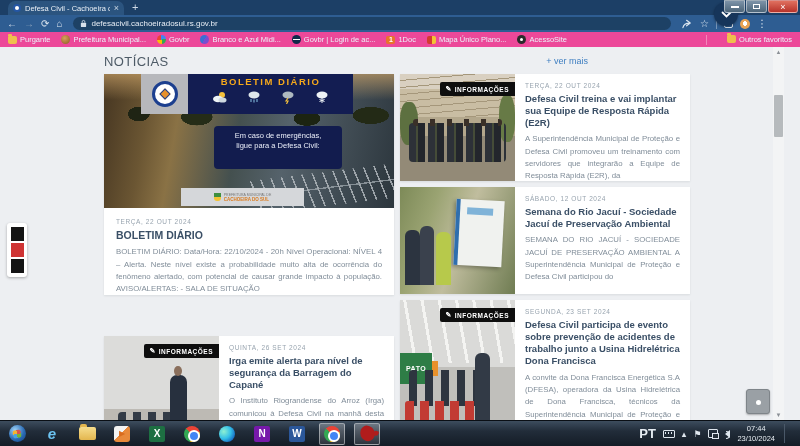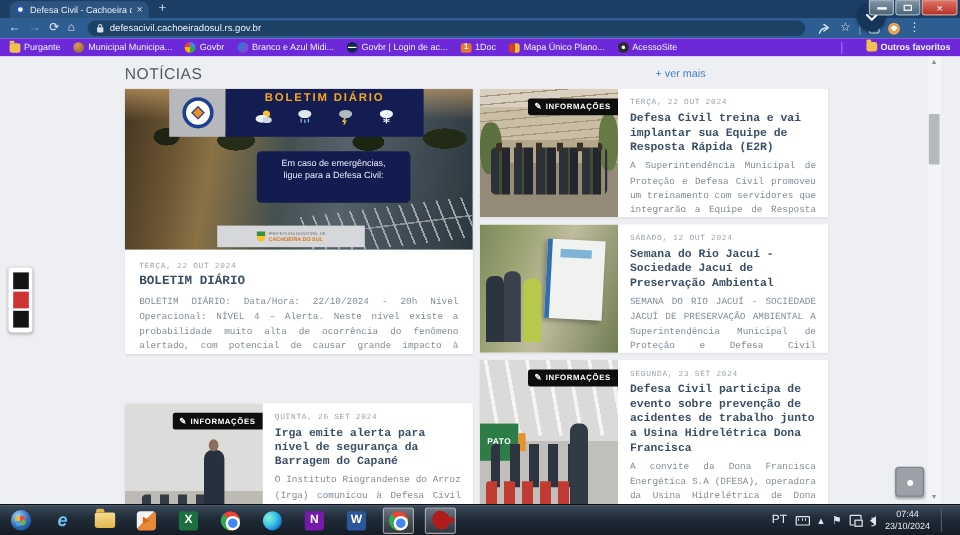--- a/index.html
+++ b/index.html
@@ -28,37 +28,37 @@
              display:flex; align-items:center; padding:0 7px; gap:7px; }
   .navico { color:#dbe5ef; font-size:10px; line-height:10px; }
   .navico.dim { color:#8aa2ba; }
   .addressbar { flex:1; height:13px; background:#1d4165; border-radius:7px; display:flex;
                 align-items:center; gap:4px; padding:0 7px; margin:0 4px; }
   .url { color:#e8eef5; font-size:8px; white-space:nowrap; }
   .tool-right { display:flex; align-items:center; gap:7px; margin-right:26px; }
   .sep { width:1px; height:10px; background:rgba(255,255,255,.35); }
   .sq-ico { width:9px; height:9px; border:1.5px solid #e7eef5; border-radius:2px; }
   .ext-circle { width:10px; height:10px; border-radius:50%; background:radial-gradient(circle at 50% 45%, #fff 0 30%, #e8a355 31% 100%); }
-  .bookmarks { position:absolute; top:32px; left:0; right:0; height:15px; background:#6d28d9;
+  .bookmarks { position:absolute; top:32px; left:0; right:0; height:15px; background:#ec4899;
                display:flex; align-items:center; padding:0 8px; gap:11px; }
   .bm { display:flex; align-items:center; gap:3px; color:#eaf2fa; font-size:7.5px; white-space:nowrap; }
   .ficon { width:9px; height:8px; border-radius:2px; flex:none; position:relative; }
   .folder { background:#f0bf4d; border-radius:1px 2px 2px 2px; }
   .folder::before { content:""; position:absolute; top:-2px; left:0; width:4px; height:2px; background:#f0bf4d; border-radius:1px 1px 0 0; }
   .circ { border-radius:50%; height:9px; width:9px; }
   .fav-pref { background:radial-gradient(circle at 40% 35%, #d8a05a, #8a5a22); }
   .fav-maps { background:conic-gradient(#4285f4 0 25%, #34a853 0 50%, #fbbc05 0 75%, #ea4335 0); }
   .fav-baz { background:linear-gradient(120deg, #3b6fd4 0 50%, #7a4fd0 50%); }
   .fav-gov { background:#10294a; position:relative; }
   .fav-gov::after { content:""; position:absolute; left:1px; right:1px; top:4px; height:1px; background:#fff; }
   .fav-1doc { background:#e8732c; color:#fff; font-size:7px; font-weight:bold; display:flex; align-items:center; justify-content:center; border-radius:2px; }
   .fav-mapa { background:linear-gradient(90deg,#d23b2f 0 55%, #f3c233 55%); }
   .fav-acesso { background:#2b2b2b; position:relative; }
   .fav-acesso::after { content:""; position:absolute; left:3px; top:3px; width:3px; height:3px; border-radius:50%; background:#fff; }
-  .bm-right { margin-left:auto; display:flex; align-items:flex-start; gap:20px;font-weight:bold; }
+  .bm-right { margin-left:auto; display:flex; align-items:flex-start; gap:20px; }
 
   
   .page { position:absolute; top:47px; left:0; right:0; bottom:26px; background:#edeff2; overflow:hidden; }
   .content { position:absolute; left:104px; top:2px; width:486px; }
   .sect-head { display:flex; justify-content:space-between; align-items:center; height:24px; padding-right:2px; }
   .sect-title { font-size:13px; color:#4d5a66; letter-spacing:.4px; }
   .more-link { font-size:9px; color:#3f7fc1; }
   .grid { position:relative; height:346px; margin-top:1px; }
   .card { position:absolute; background:#fff; box-shadow:0 1px 2px rgba(40,50,60,.10); overflow:hidden; }
   .card.h { display:flex; }
@@ -66,21 +66,21 @@
   .c-r1 { left:296px; top:0; width:290px; height:107px; }
   .c-r2 { left:296px; top:113px; width:290px; height:107px; }
   .c-b1 { left:0; top:226px; width:290px; height:140px;margin-top:36px; }
   .c-b2 { left:296px; top:226px; width:290px; height:140px; }
   .photo { position:relative; overflow:hidden; flex:none; }
   .photo.side { width:115px; height:100%; }
   .badge { position:absolute; top:8px; right:0; background:#0e0e0e; color:#fff; font-size:6.5px;
            font-weight:bold; letter-spacing:.5px; padding:3px 6px 3px 5px; border-radius:2px 0 0 2px;
            display:flex; align-items:center; gap:3px; z-index:3; }
   .badge .pencil { font-size:7px; }
-  .ctext { padding:8px 10px; flex:1; min-width:0;font-family:Liberation Mono, monospace; }
+  .ctext { padding:8px 10px; flex:1; min-width:0; }
   .c-main .ctext { padding:10px 12px; }
   .cdate { font-size:6.5px; letter-spacing:.6px; color:#98a4af; margin-bottom:4px; }
   .ctitle { font-size:9.5px; font-weight:bold; color:#3a4f66; line-height:1.28; margin-bottom:4px; }
   .c-main .ctitle { font-size:10.5px; }
   .cbody { font-size:7.8px; color:#808d99; line-height:1.58; text-align:justify; }
 
   
   .banner { width:290px; height:134px;
     background:linear-gradient(100deg,#453521 0%,#6b5633 16%,#8a7245 26%,#44504f 46%,#55626b 62%,#2c363d 100%); }
   .banner::before { content:""; position:absolute; left:0; top:0; right:0; height:26px;
@@ -183,21 +183,21 @@
   .xl { background:#1d6f42; } .on { background:#7719aa; } .wd { background:#2b579a; }
   .chrome-ball { width:16px; height:16px; border-radius:50%; position:relative;
     background:conic-gradient(from -45deg, #ea4335 0 33%, #fbbc05 0 66%, #34a853 0); }
   .chrome-ball::after { content:""; position:absolute; left:4px; top:4px; width:8px; height:8px;
     border-radius:50%; background:#4285f4; border:2px solid #fff; }
   .edge { width:16px; height:16px; border-radius:50%;
     background:radial-gradient(circle at 30% 35%, #8ef0d2, #35c1e8 45%, #1565c0 80%); }
   .redsplat { width:15px; height:15px; background:#b01c1c; border-radius:45% 60% 50% 62%; transform:rotate(20deg); position:relative; }
   .redsplat::after { content:""; position:absolute; right:-3px; top:2px; width:5px; height:5px; background:#b01c1c; border-radius:50% 20% 60% 40%; }
   .tray { margin-left:auto; display:flex; align-items:center; gap:7px; color:#e6ecf2; padding-right:6px; }
-  .tray-lang { font-size:10px; font-weight:normal; }
+  .tray-lang { font-size:13px; font-weight:bold; }
   .tray-ico { font-size:9px; line-height:10px; color:#dfe6ee; }
   .kbd { width:12px; height:8px; border:1px solid #dfe6ee; border-radius:1px; position:relative; }
   .kbd::after { content:""; position:absolute; left:1px; top:1px; right:1px; height:2px;
     background:repeating-linear-gradient(90deg,#dfe6ee 0 1px, transparent 1px 3px); }
   .spk { width:0; height:0; border:4px solid transparent; border-right:5px solid #dfe6ee; border-left:none; position:relative; }
   .spk::after { content:""; position:absolute; left:1px; top:-3px; width:3px; height:6px;
     border:1px solid #dfe6ee; border-left:none; border-radius:0 4px 4px 0; }
   .net { width:10px; height:9px; border:1px solid #dfe6ee; border-radius:1px; position:relative; }
   .net::after { content:""; position:absolute; right:-2px; bottom:-2px; width:5px; height:4px; background:#27303a; border:1px solid #dfe6ee; }
   .clock { text-align:center; font-size:7.5px; line-height:1.3; }
@@ -255,21 +255,21 @@
   </div>
 </div>
 
 <div class="bookmarks">
   <span class="bm">
       <span class="ficon folder"></span>
       <span>Purgante</span>
     </span>
   <span class="bm">
       <span class="ficon circ fav-pref"></span>
-      <span>Municipal Municipa...</span>
+      <span>Prefeitura Municipal...</span>
     </span>
   <span class="bm">
       <span class="ficon circ fav-maps"></span>
       <span>Govbr</span>
     </span>
   <span class="bm">
       <span class="ficon circ fav-baz"></span>
       <span>Branco e Azul Midi...</span>
     </span>
   <span class="bm">

